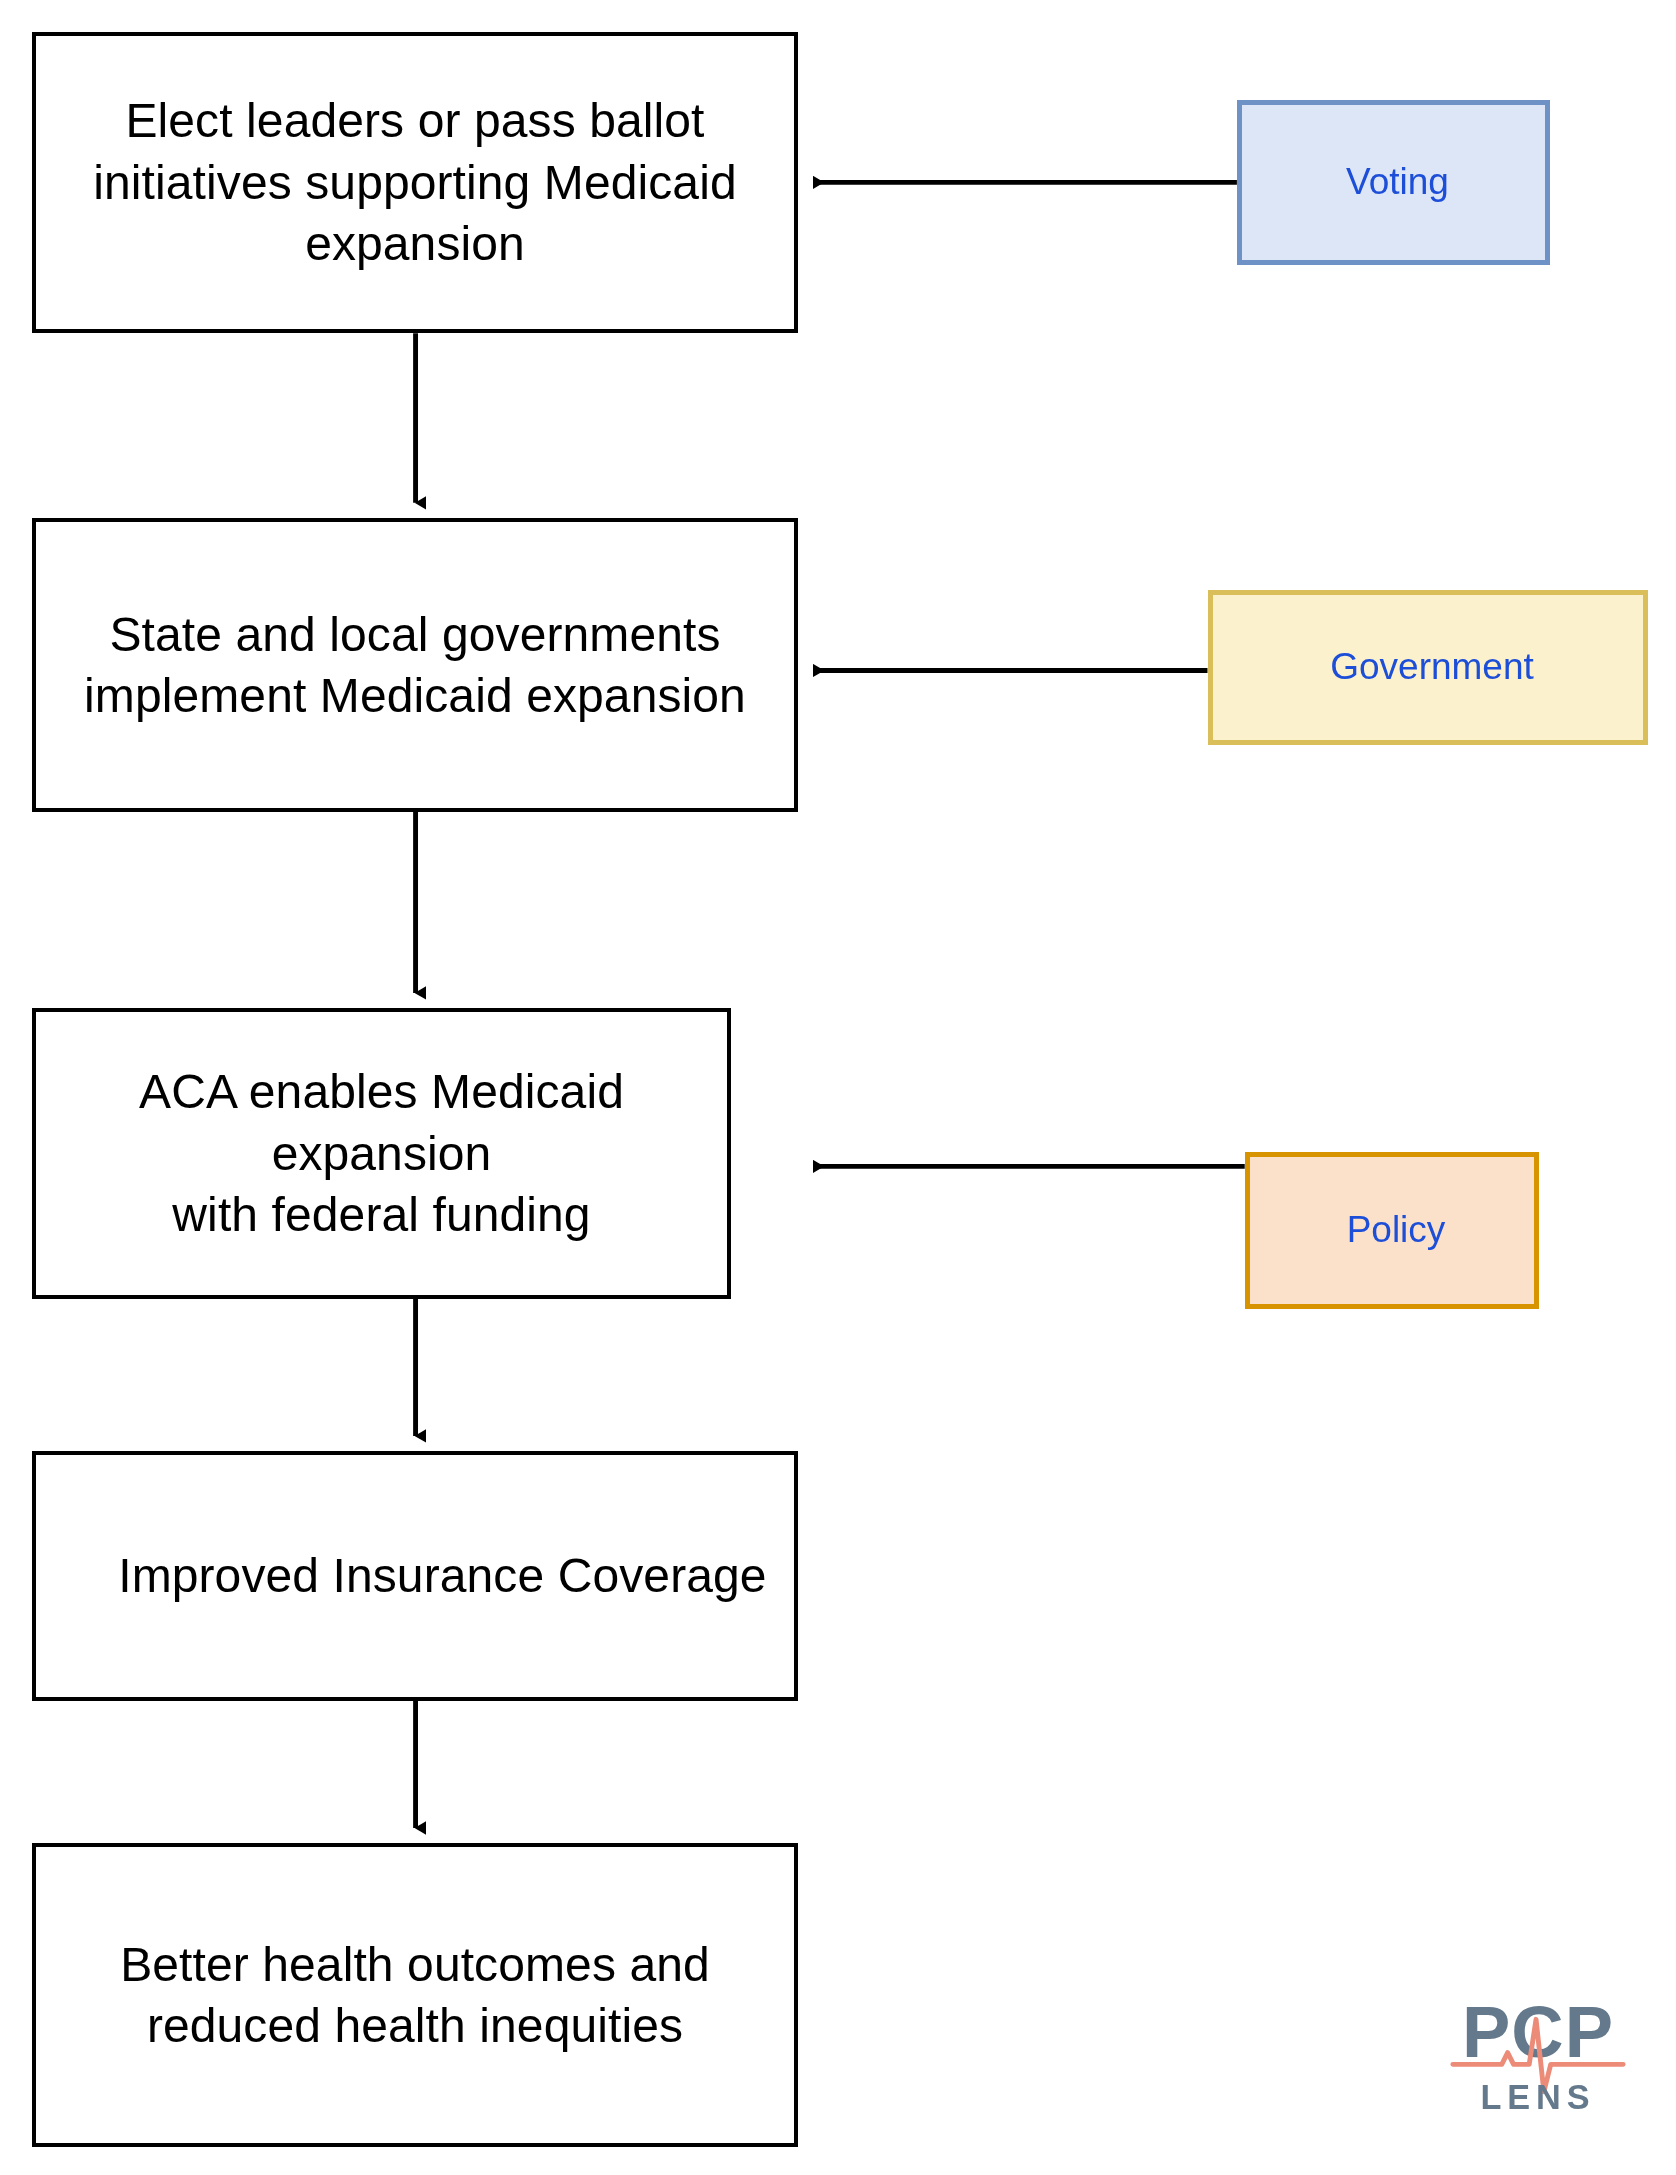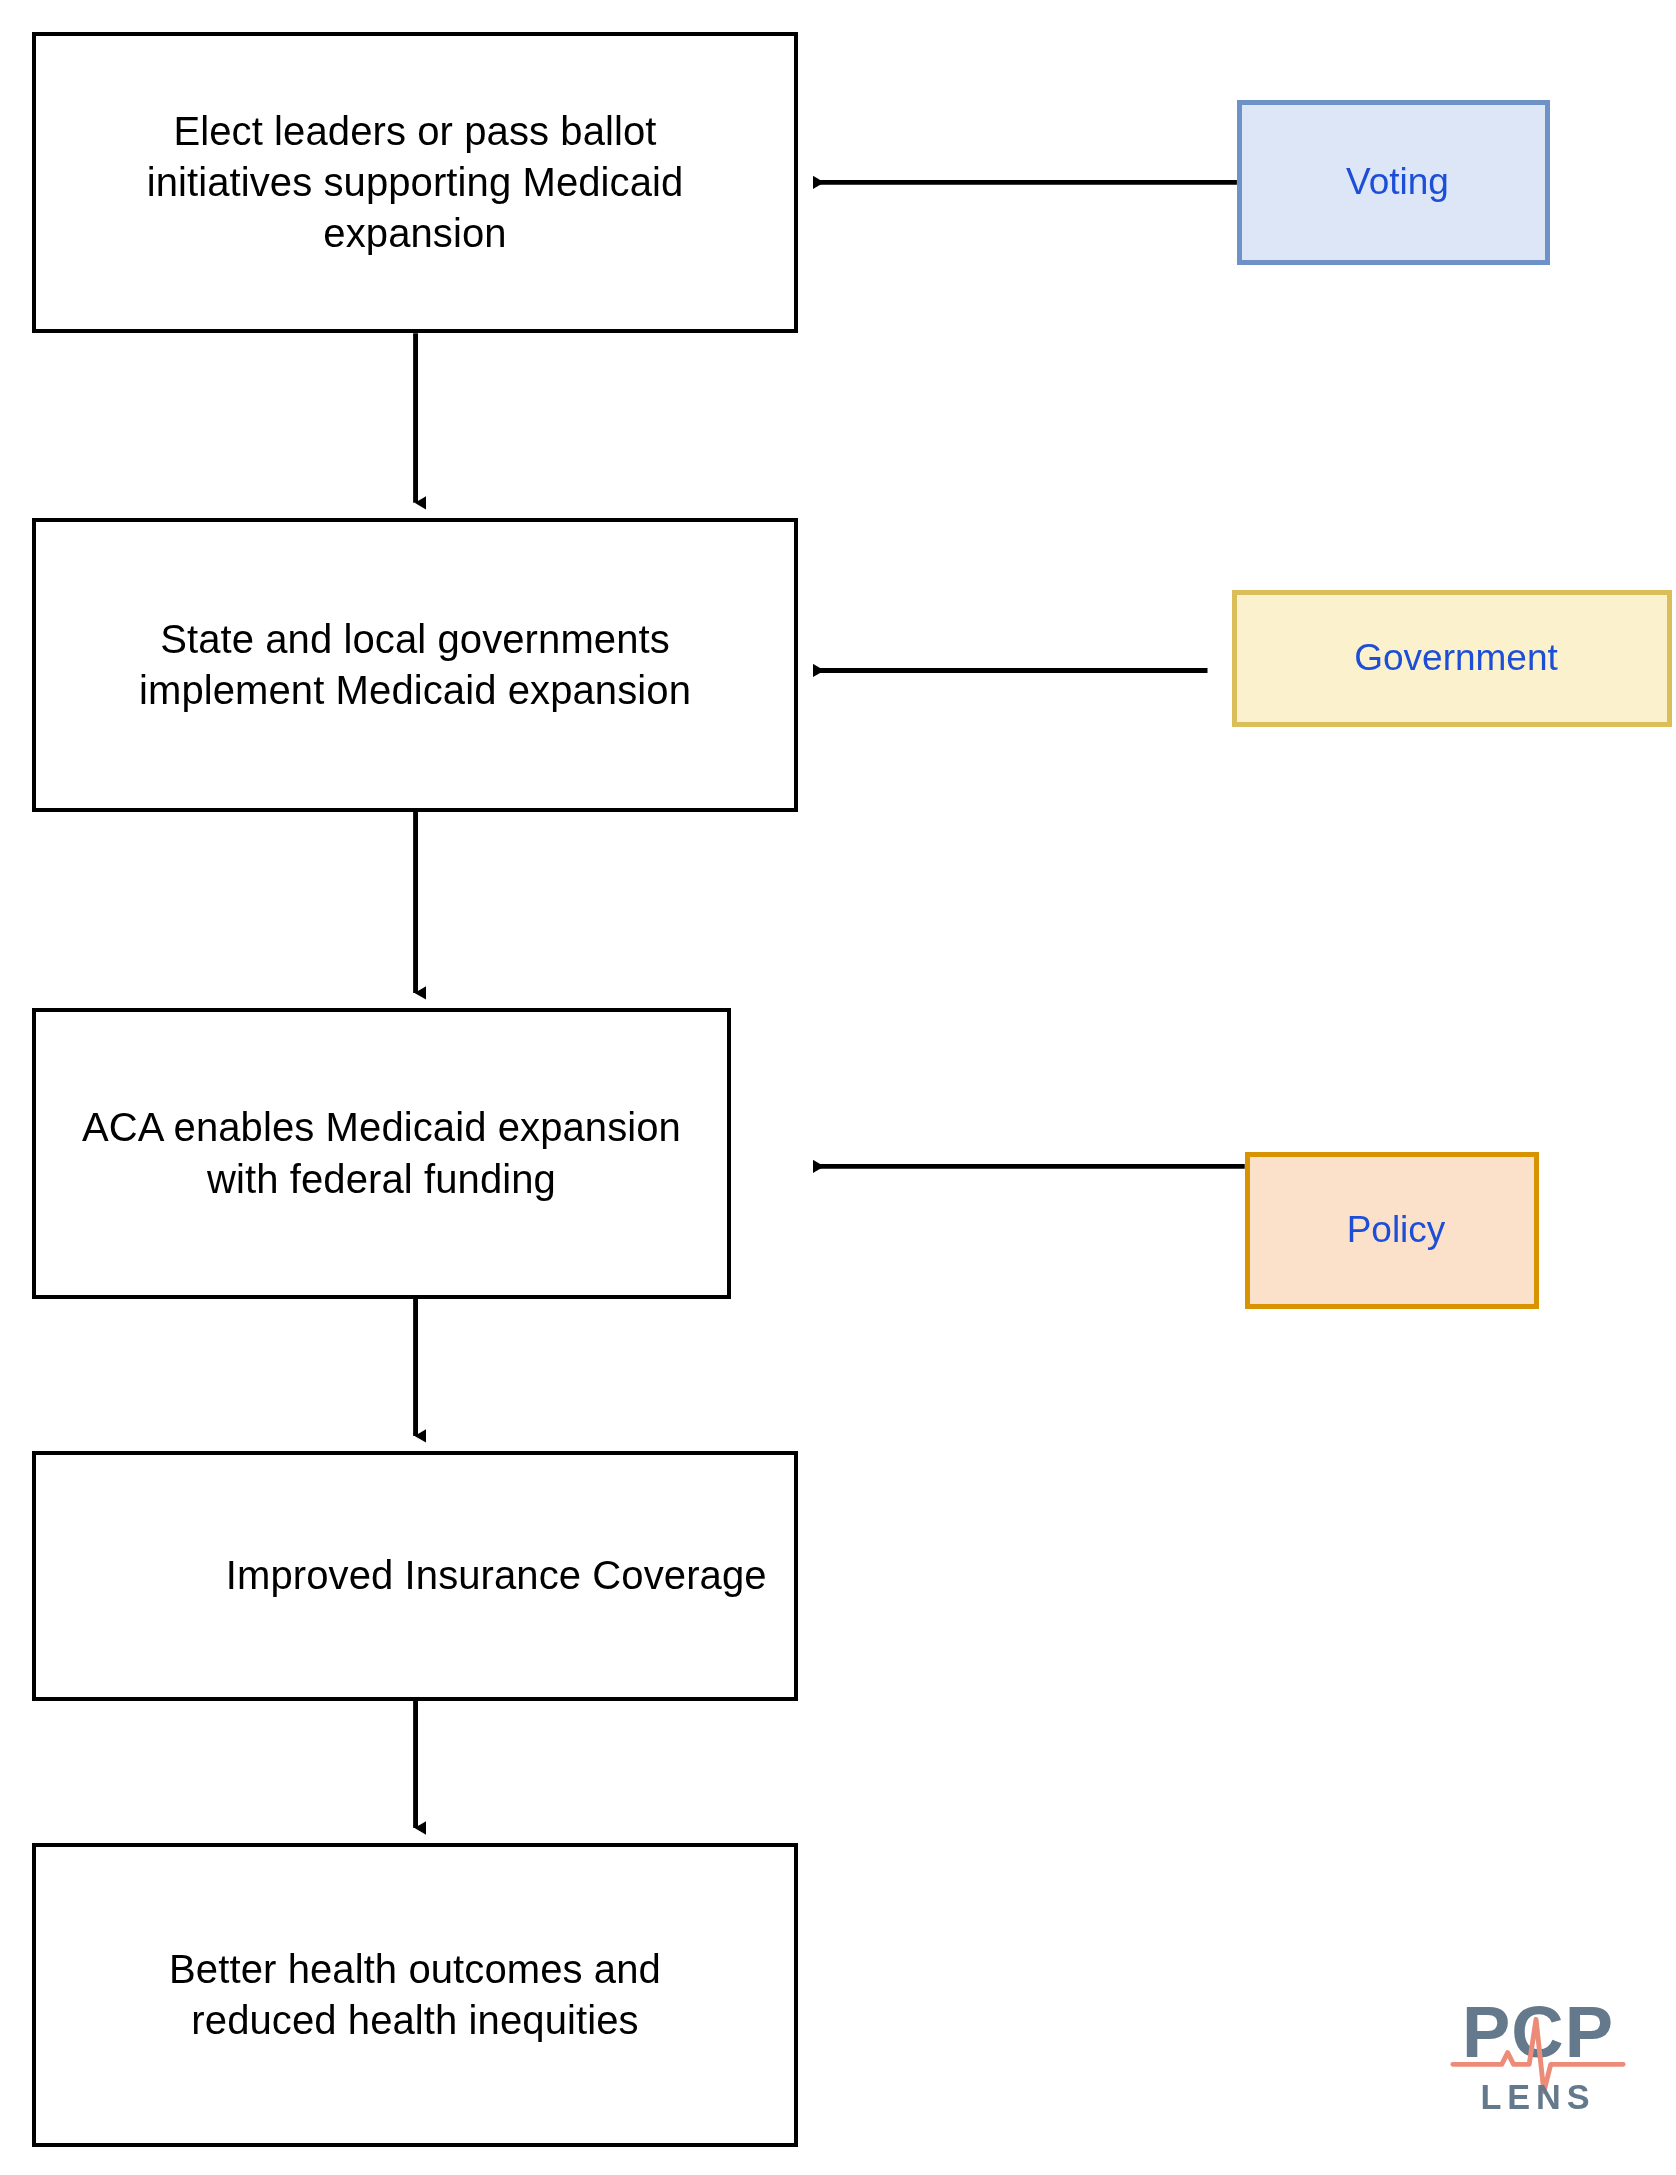--- a/index.html
+++ b/index.html
@@ -23,21 +23,21 @@
   .node {
     position: absolute;
     box-sizing: border-box;
     background: #ffffff;
     border: 4.9px solid #000000;
     display: flex;
     align-items: center;
     justify-content: center;
     text-align: center;
     color: #000000;
-    font-size: 40px;
+    font-size: 48px;
     line-height: 1.28;
     letter-spacing: 0.1px;
     padding: 0 27.4px;
   }
   .node .node-label {
     display: block;
     white-space: pre-line;
   }
 
   
@@ -134,21 +134,21 @@
 
   <div class="node" style="left:32px; top:1843px; width:766px; height:304px;">
     <span class="node-label">Better health outcomes and
 reduced health inequities</span>
   </div>
 
   <div class="cat cat-voting" style="left:1237px; top:100px; width:313px; height:165px;">
     <span>Voting</span>
   </div>
 
-  <div class="cat cat-government" style="left:1208px; top:590px; width:440px; height:137px;margin-left:24px;">
+  <div class="cat cat-government" style="left:1208px; top:590px; width:440px; height:155px;">
     <span>Government</span>
   </div>
 
   <div class="cat cat-policy" style="left:1245px; top:1152px; width:294px; height:157px;">
     <span>Policy</span>
   </div>
 
   <svg id="logo" viewBox="0 0 190 150" xmlns="http://www.w3.org/2000/svg">
     <text x="95" y="74" text-anchor="middle" font-family="Liberation Sans, sans-serif" font-size="74" font-weight="bold" letter-spacing="1" fill="#64798c">PCP</text>
     <path d="M8,82 L58,82 L64,70 L70,82 L86,82 L93,36 L101,110 L108,82 L182,82" fill="none" stroke="#eb8b78" stroke-width="5" stroke-linejoin="round" stroke-linecap="round"></path>

